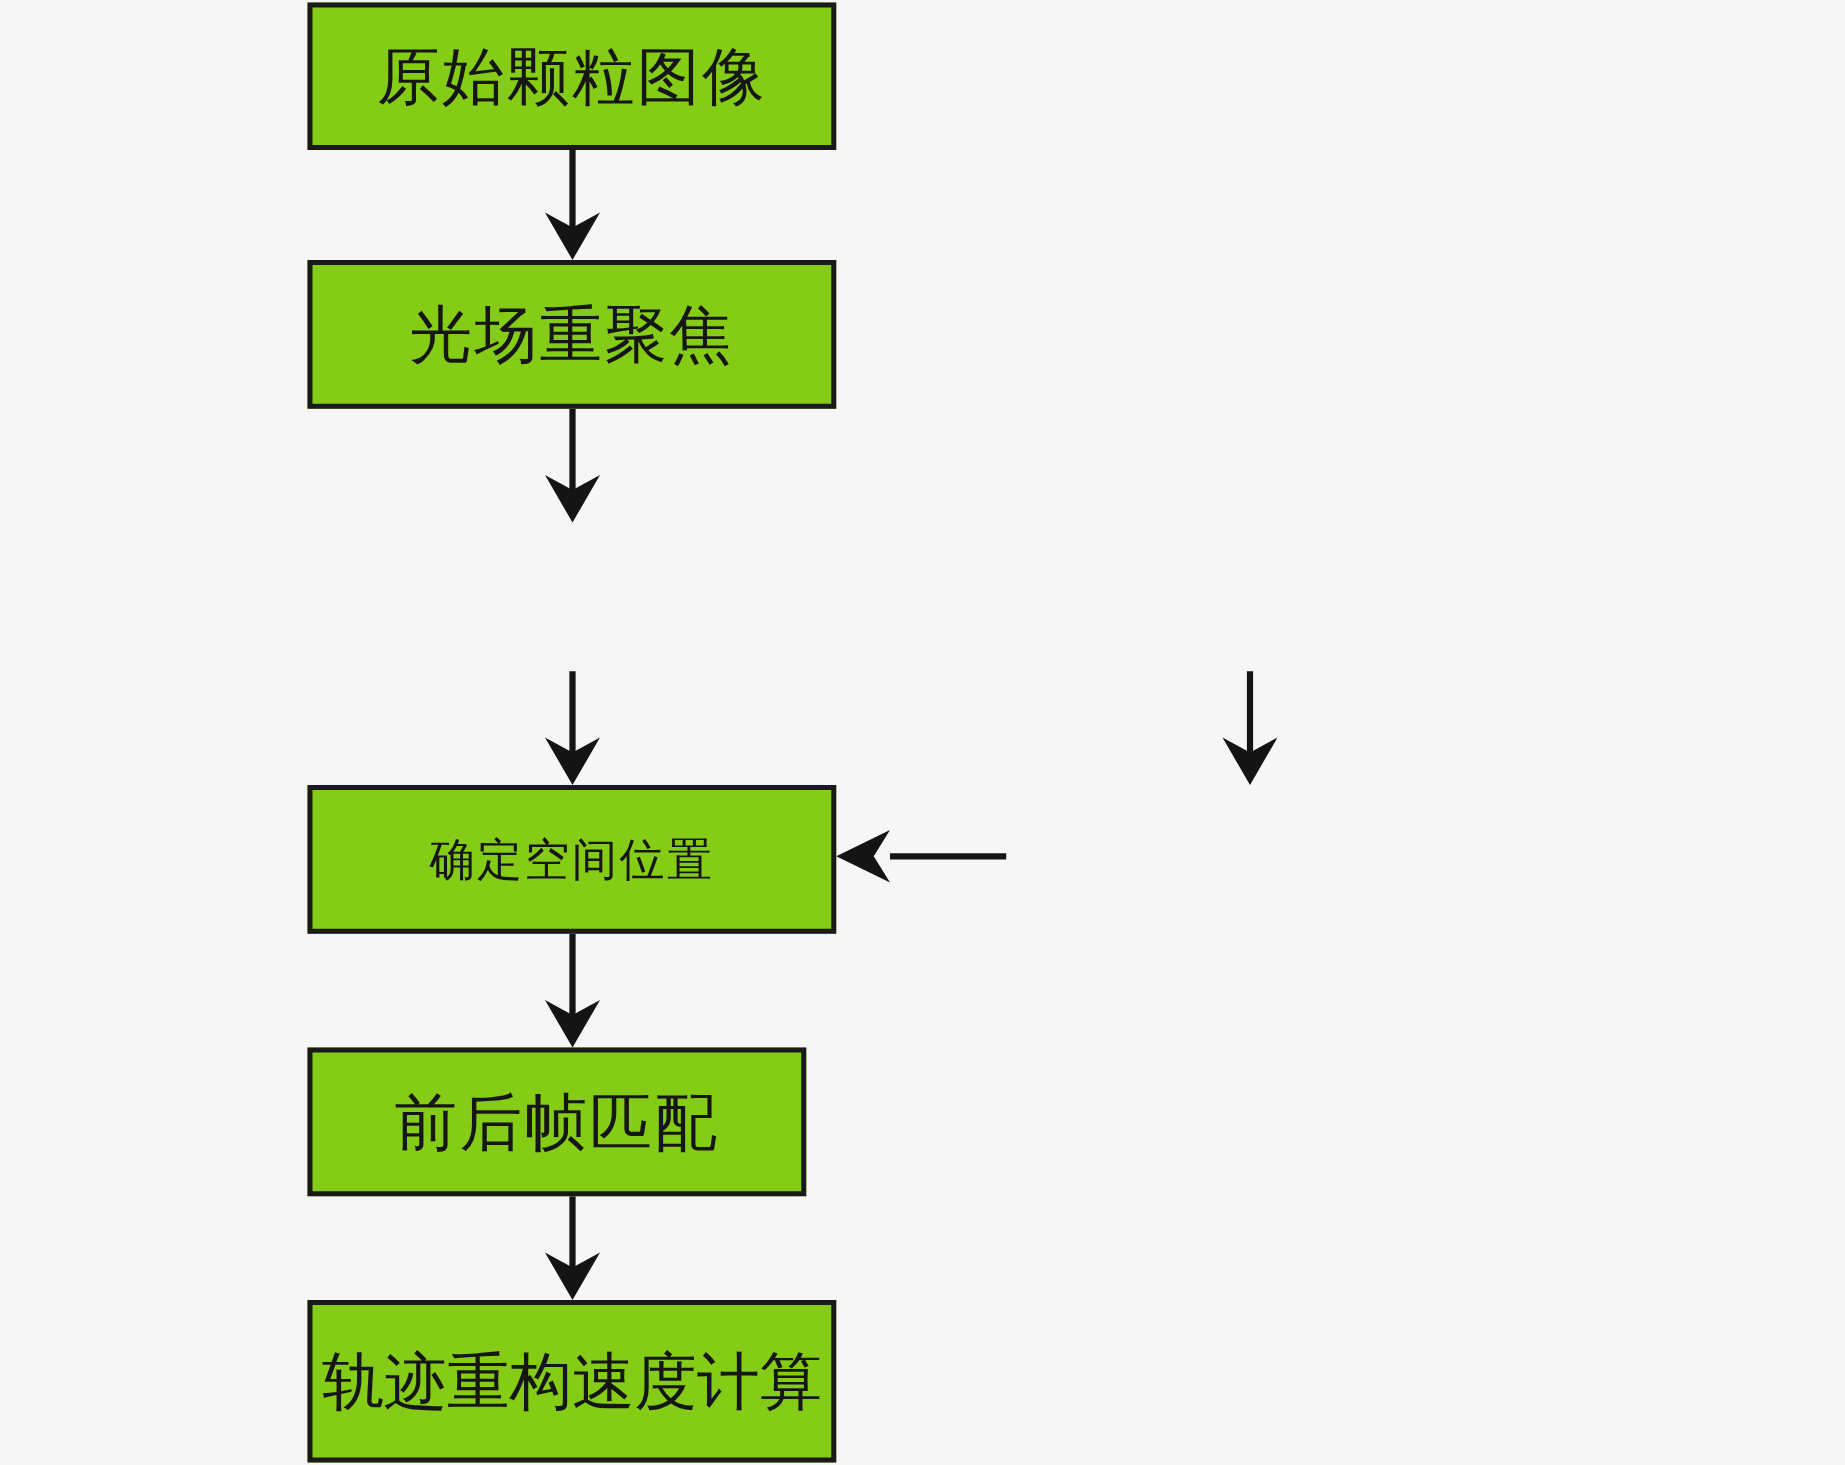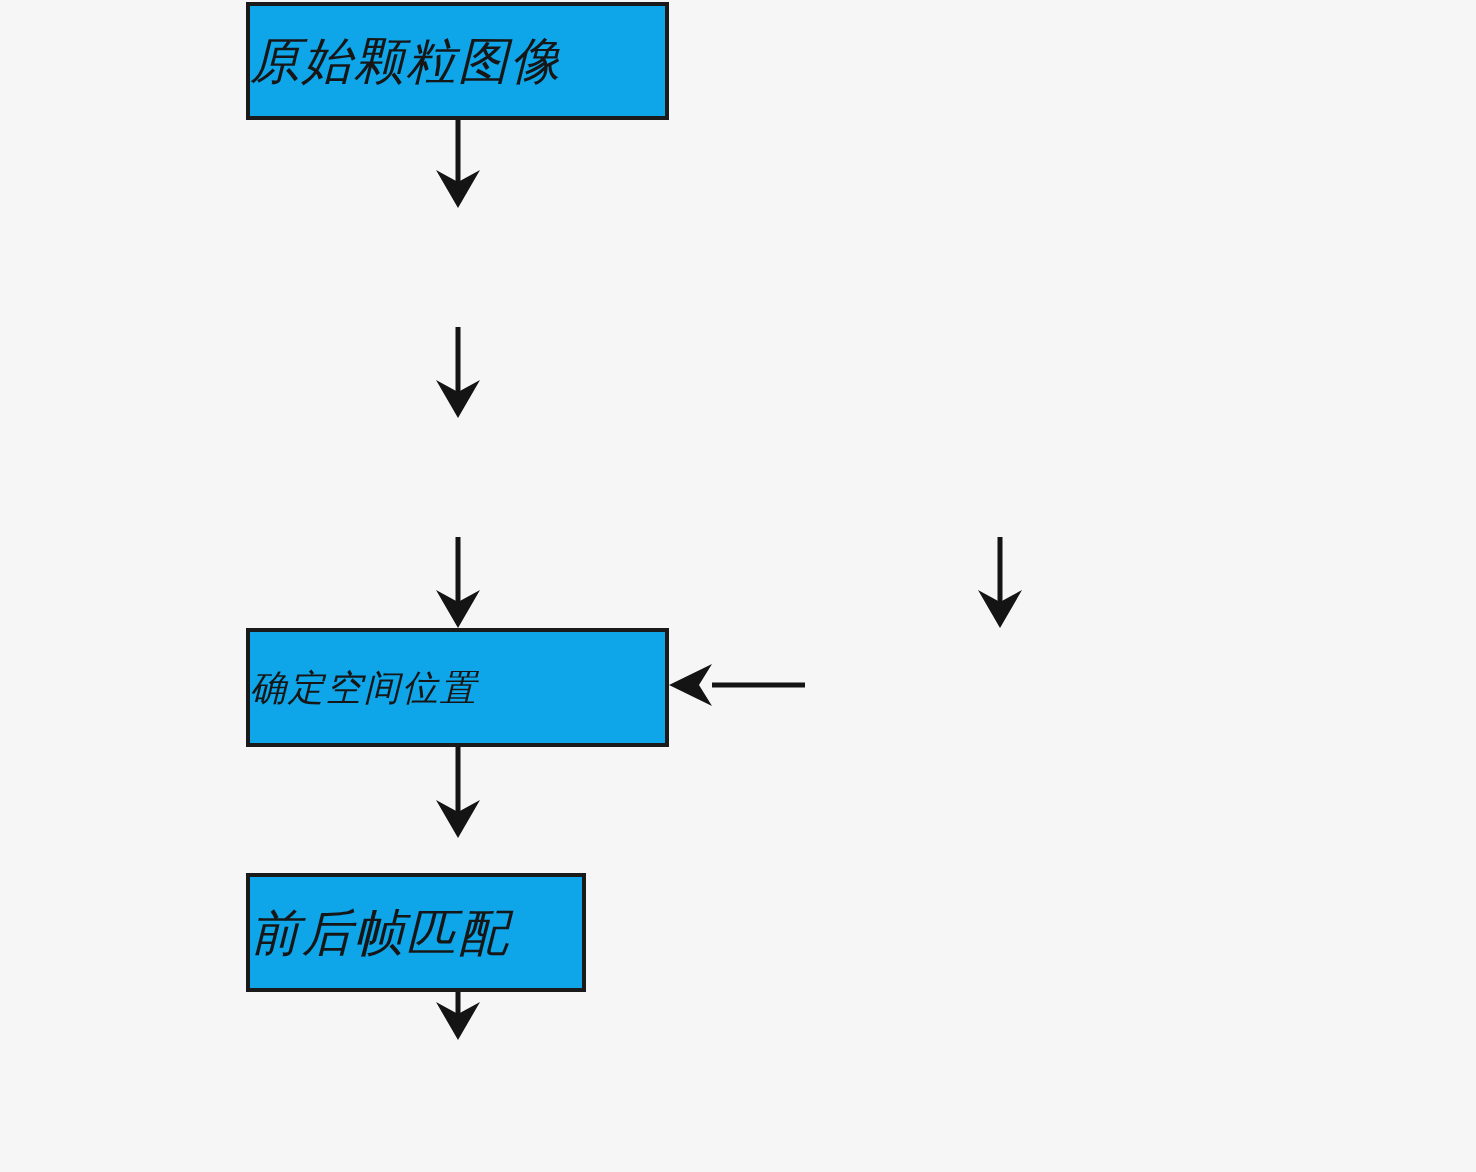--- a/index.html
+++ b/index.html
@@ -15,27 +15,26 @@
   }
   #canvas {
     position: relative;
     width: 1476px;
     height: 1172px;
     background: #f6f6f6;
   }
   .node {
     position: absolute;
     box-sizing: border-box;
-    background: #0ea5e9;
+    background: #84cc16;
     border: 4px solid #1a1a1a;
     display: flex;
     align-items: center;
-    justify-content: flex-start;
+    justify-content: center;
     z-index: 2;
-    font-style: italic;
   }
   .node-label {
     font-family: "Liberation Serif", "DejaVu Serif", serif;
     color: #161616;
     letter-spacing: 2px;
     white-space: nowrap;
     line-height: 1;
   }
   
   svg.edges {
@@ -97,26 +96,32 @@
     <g>
       <line class="edge-line" x1="458" y1="957" x2="458" y2="1018"></line>
       <path class="arrow-head" d="M 458 1040 L 436 1002 L 458 1014 L 480 1002 Z"></path>
     </g>
   </svg>
 
   <div class="node" style="left:246px; top:2px; width:423px; height:118px;">
     <span class="node-label" style="font-size:50px;">原始颗粒图像</span>
   </div>
 
+  <div class="node" style="left:246px; top:208px; width:423px; height:119px;">
+    <span class="node-label" style="font-size:50px;">光场重聚焦</span>
+  </div>
 
 
 
   <div class="node" style="left:246px; top:628px; width:423px; height:119px;">
     <span class="node-label" style="font-size:36px;">确定空间位置</span>
   </div>
 
 
-  <div class="node" style="left:246px; top:838px; width:340px; height:119px;margin-top:35px;">
+  <div class="node" style="left:246px; top:838px; width:399px; height:119px;">
     <span class="node-label" style="font-size:50px;">前后帧匹配</span>
   </div>
 
+  <div class="node" style="left:246px; top:1040px; width:423px; height:130px;">
+    <span class="node-label" style="font-size:50px; letter-spacing:0px;">轨迹重构速度计算</span>
+  </div>
 
 </div>
 
 </body></html>

